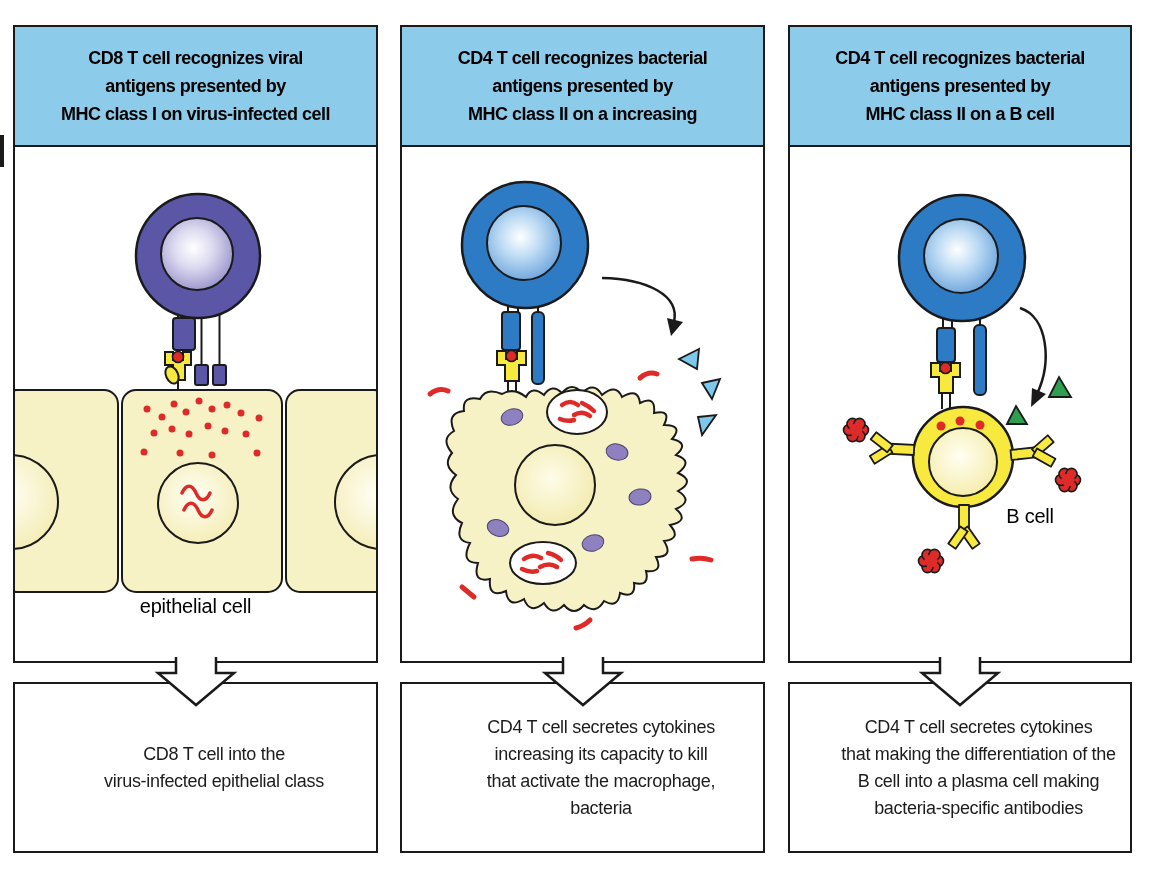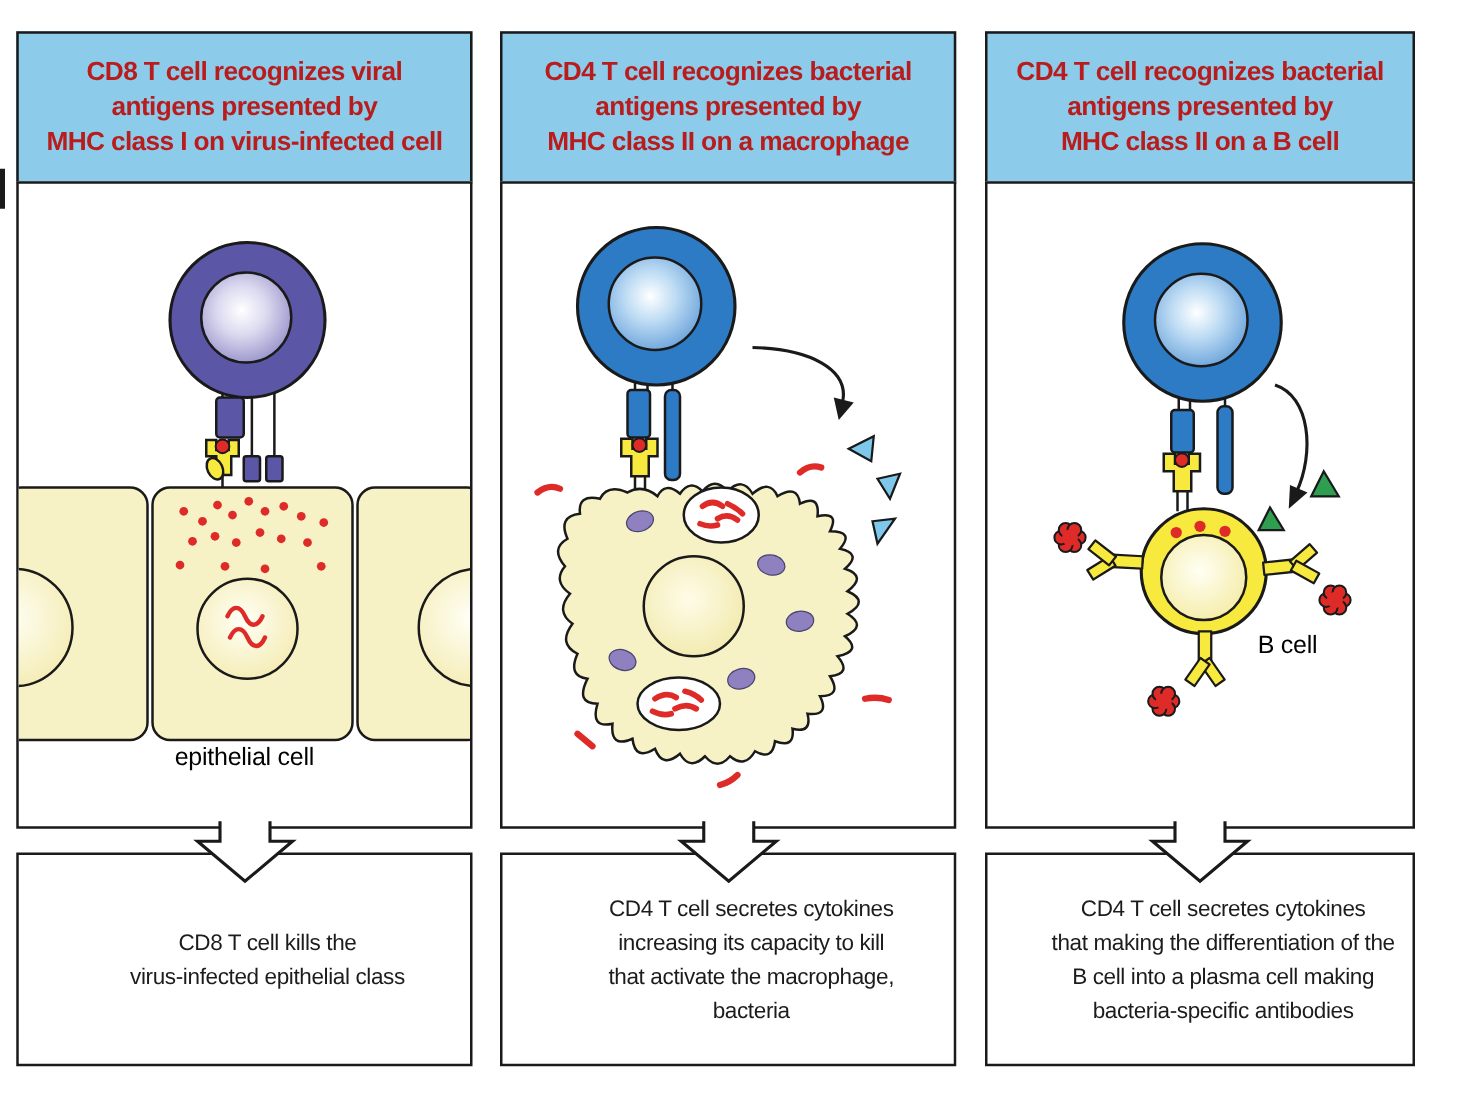--- a/index.html
+++ b/index.html
@@ -5,21 +5,21 @@
   html,body{margin:0;padding:0;background:#fff;}
   .figure{position:relative;width:1170px;height:876px;background:#ffffff;
     font-family:"Liberation Sans",sans-serif;color:#161616;overflow:hidden;}
   .edge-fragment{position:absolute;left:0;top:135px;width:4px;height:32px;background:#1a1a1a;}
   .panel{position:absolute;top:25px;height:828px;}
   .panel-1{left:13px;width:365px;}
   .panel-2{left:400px;width:365px;}
   .panel-3{left:788px;width:344px;}
   .header{position:absolute;left:0;right:0;top:0;height:118px;border:2px solid #1a1a1a;
     background:#8CCBE9;display:flex;flex-direction:column;align-items:center;justify-content:center;
-    font-weight:bold;font-size:21px;line-height:28px;letter-spacing:-0.5px;text-align:center;color:#b91c1c;}
+    font-weight:bold;font-size:18px;line-height:28px;letter-spacing:-0.5px;text-align:center;color:#000000;}
   .hline{white-space:nowrap;}
   .body{position:absolute;left:0;right:0;top:120px;height:514px;border:2px solid #1a1a1a;background:#ffffff;}
   .body svg{position:absolute;left:0;top:0;}
   .cell-label{position:absolute;font-size:20px;letter-spacing:-0.2px;color:#000000;white-space:nowrap;}
   .label-center{left:0;right:0;text-align:center;top:448px;}
   .arrow{position:absolute;left:50%;margin-left:-42px;top:630px;width:84px;height:52px;z-index:6;}
   .caption{position:absolute;left:0;right:0;top:657px;height:167px;border:2px solid #1a1a1a;background:#ffffff;
     display:flex;flex-direction:column;align-items:center;justify-content:center;
     font-size:18px;line-height:27px;letter-spacing:-0.3px;text-align:center;color:#1c1c1c;z-index:1;padding-left:37px;}
 </style>
@@ -112,30 +112,30 @@
             <path d="M169 363 c4 -9 10 -9 14 0 c4 9 10 9 14 0"></path>
           </g>
         </g>
       </svg>
       <div class="cell-label label-center">epithelial cell</div>
     </div>
     <svg class="arrow" viewBox="0 0 84 52">
       <path d="M22 2 V18 H4 L42 50 L80 18 H62 V2" fill="#ffffff" stroke="#1a1a1a" stroke-width="2.5"></path>
     </svg>
     <div class="caption">
-      <div class="hline">CD8 T cell kills the</div>
+      <div class="hline">CD8 T cell into the</div>
       <div class="hline">virus-infected epithelial class</div>
     </div>
   </div>
 
   <div class="panel panel-2">
     <div class="header">
       <div class="hline">CD4 T cell recognizes bacterial</div>
       <div class="hline">antigens presented by</div>
-      <div class="hline">MHC class II on a macrophage</div>
+      <div class="hline">MHC class II on a increasing</div>
     </div>
     <div class="body">
       <svg width="361" height="510" viewBox="0 0 361 510">
         <defs>
           <radialGradient id="nucBlue" cx="45%" cy="42%" r="60%">
             <stop offset="0%" stop-color="#FFFFFF"></stop>
               <stop offset="45%" stop-color="#BEDCF4"></stop>
               <stop offset="100%" stop-color="#6FA6DC"></stop>
           </radialGradient>
           <radialGradient id="nucMac" cx="45%" cy="42%" r="62%">

